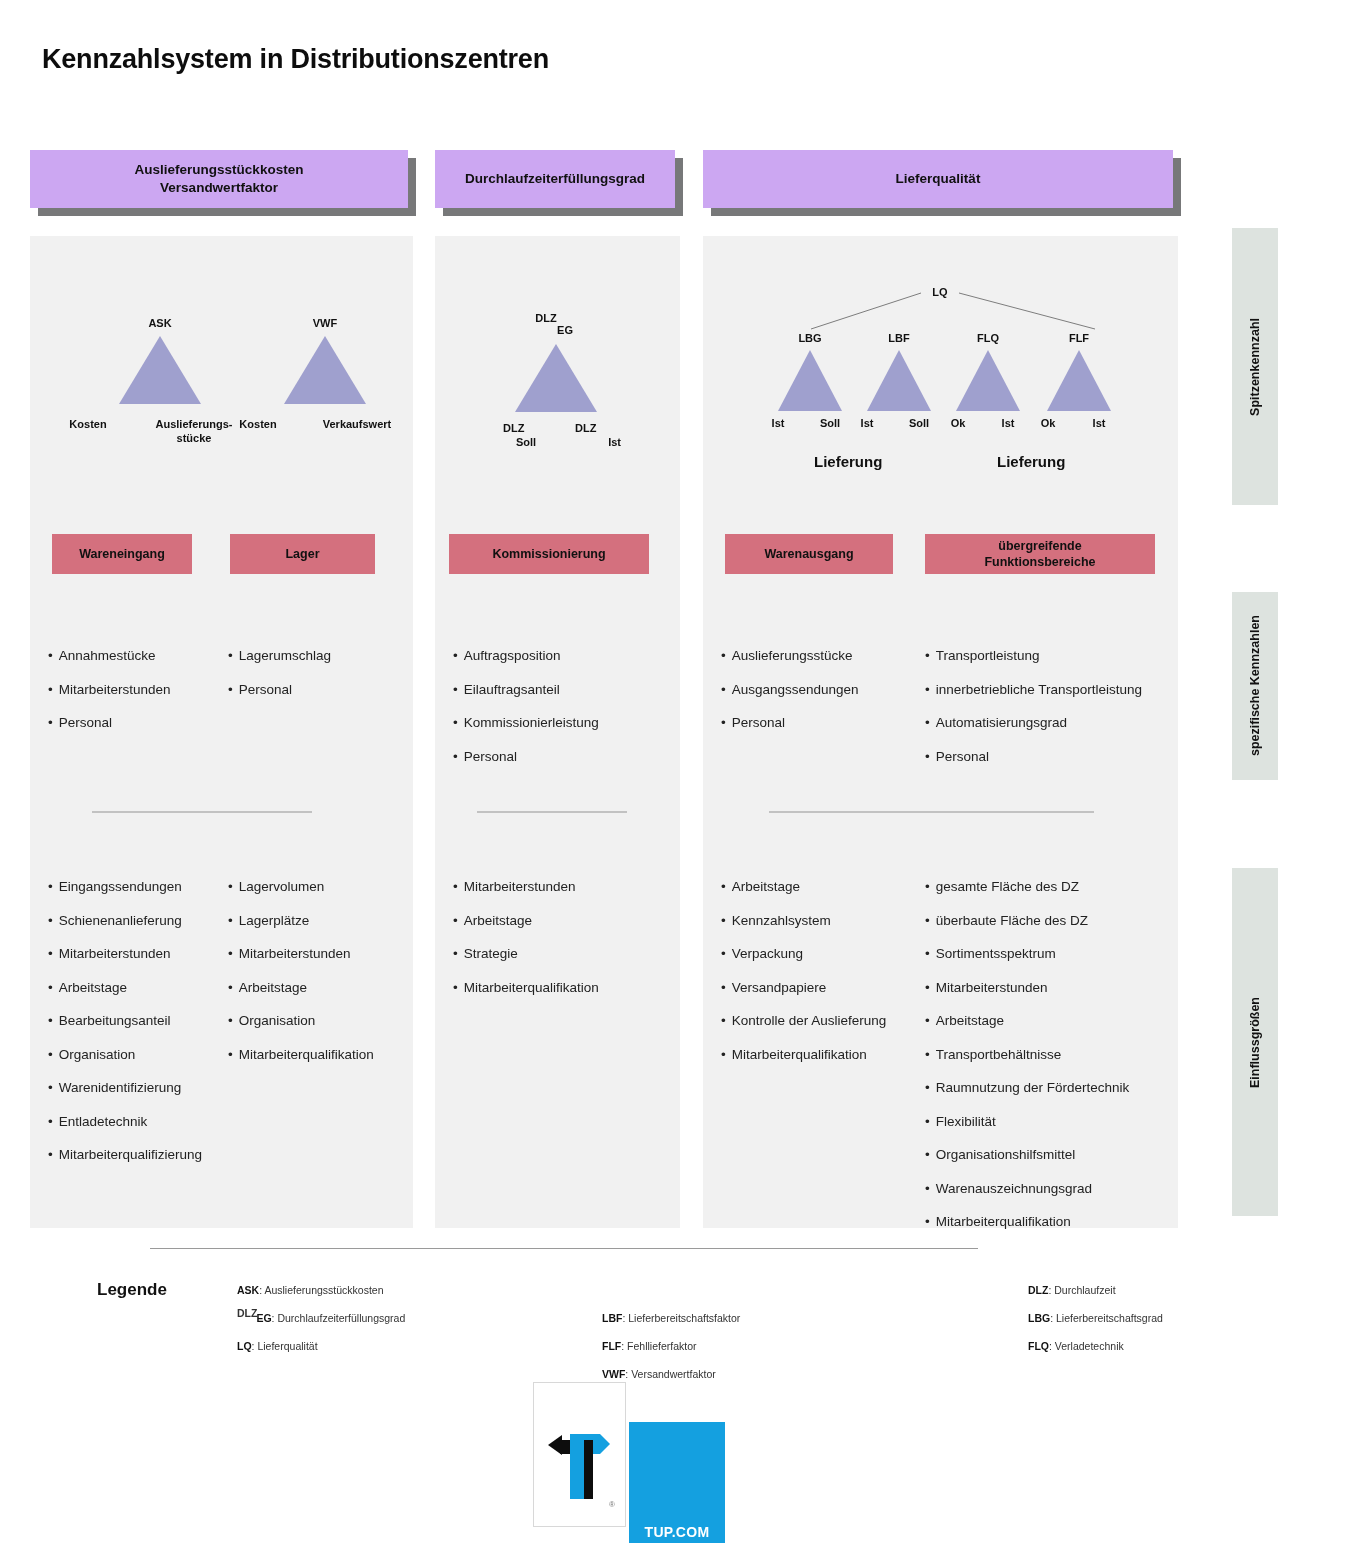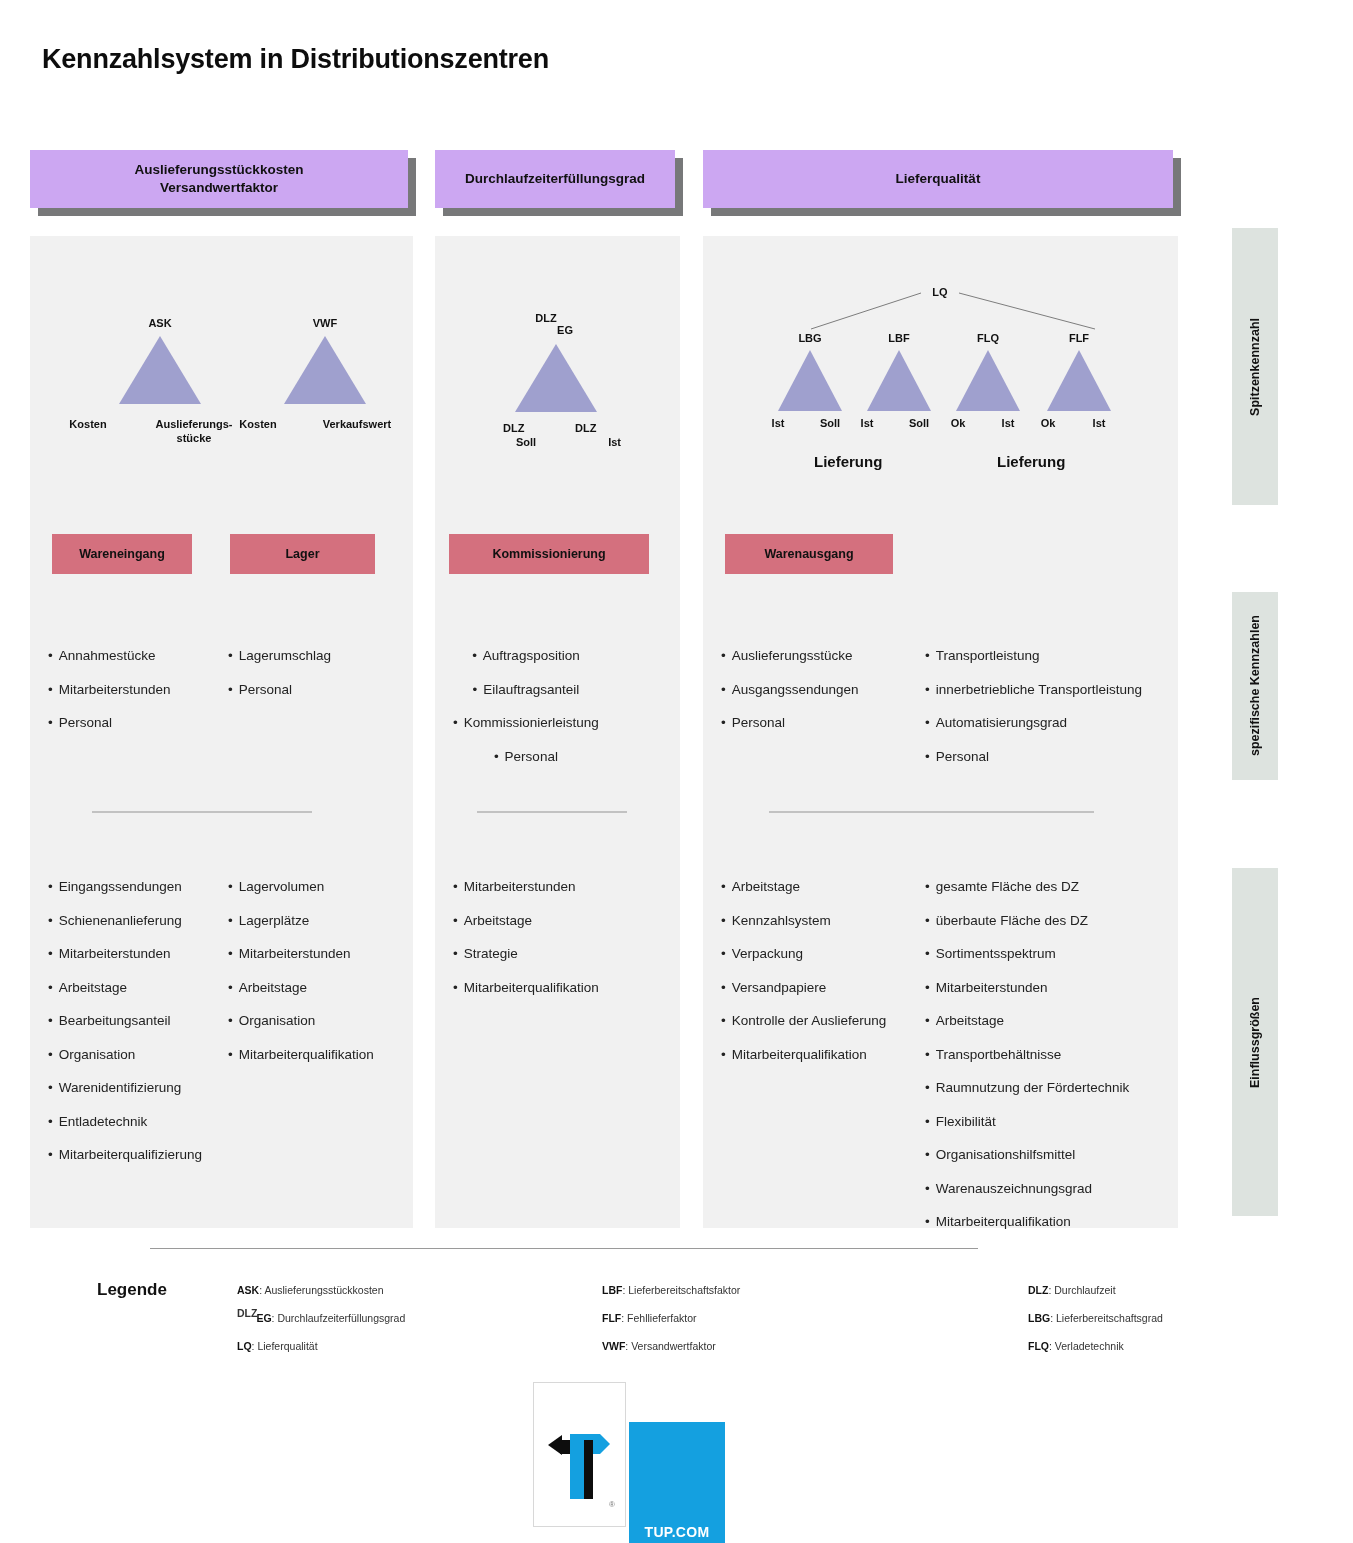--- a/index.html
+++ b/index.html
@@ -282,21 +282,21 @@
       <div style="text-align:center;">Soll</div>
     </div>
     <div class="tri-lbl two-line" style="left:140px; top:186px; width:46px;">
       <div style="text-align:left;">DLZ</div>
       <div style="text-align:right;">Ist</div>
     </div>
   </div>
 
   <div class="fnbox" style="left:14px; top:298px; width:200px;">Kommissionierung</div>
 
-  <div class="blist" style="left:18px; top:412px;text-align:center;">
+  <div class="blist" style="left:18px; top:412px;">
     <ul>
       <li>Auftragsposition</li>
       <li>Eilauftragsanteil</li>
       <li>Kommissionierleistung</li>
       <li>Personal</li>
     </ul>
   </div>
 
   <div class="hr-sep" style="left:42px; top:575px; width:150px;"></div>
 
@@ -348,20 +348,26 @@
     <div class="tri-lbl" style="left:359px; top:96px; width:34px;">FLF</div>
     <div class="tri sm" style="left:344px; top:114px;"></div>
     <div class="tri-lbl" style="left:332px; top:181px; width:26px;">Ok</div>
     <div class="tri-lbl" style="left:383px; top:181px; width:26px;">Ist</div>
 
     <div class="grp-lbl" style="left:111px; top:217px;">Lieferung</div>
     <div class="grp-lbl" style="left:294px; top:217px;">Lieferung</div>
   </div>
 
   <div class="fnbox" style="left:22px; top:298px; width:168px;">Warenausgang</div>
+  <div class="fnbox" style="left:222px; top:298px; width:230px;">
+    <div>
+      <div>übergreifende</div>
+      <div>Funktionsbereiche</div>
+    </div>
+  </div>
 
   <div class="blist" style="left:18px; top:412px;">
     <ul>
       <li>Auslieferungsstücke</li>
       <li>Ausgangssendungen</li>
       <li>Personal</li>
     </ul>
   </div>
   <div class="blist" style="left:222px; top:412px;">
     <ul>
@@ -419,21 +425,21 @@
     <b>ASK</b><span>: </span><span>Auslieferungsstückkosten</span>
   </div>
   <div class="legend-item">
     <span class="sup">DLZ</span><b>EG</b><span>: </span><span>Durchlaufzeiterfüllungsgrad</span>
   </div>
   <div class="legend-item">
     <b>LQ</b><span>: </span><span>Lieferqualität</span>
   </div>
 </div>
 
-<div class="legend-col" style="left:558px; top:1284px; width:330px;">
+<div class="legend-col" style="left:558px; top:1312px; width:330px;">
   <div class="legend-item">
     <b>LBF</b><span>: </span><span>Lieferbereitschaftsfaktor</span>
   </div>
   <div class="legend-item">
     <b>FLF</b><span>: </span><span>Fehllieferfaktor</span>
   </div>
   <div class="legend-item">
     <b>VWF</b><span>: </span><span>Versandwertfaktor</span>
   </div>
 </div>

